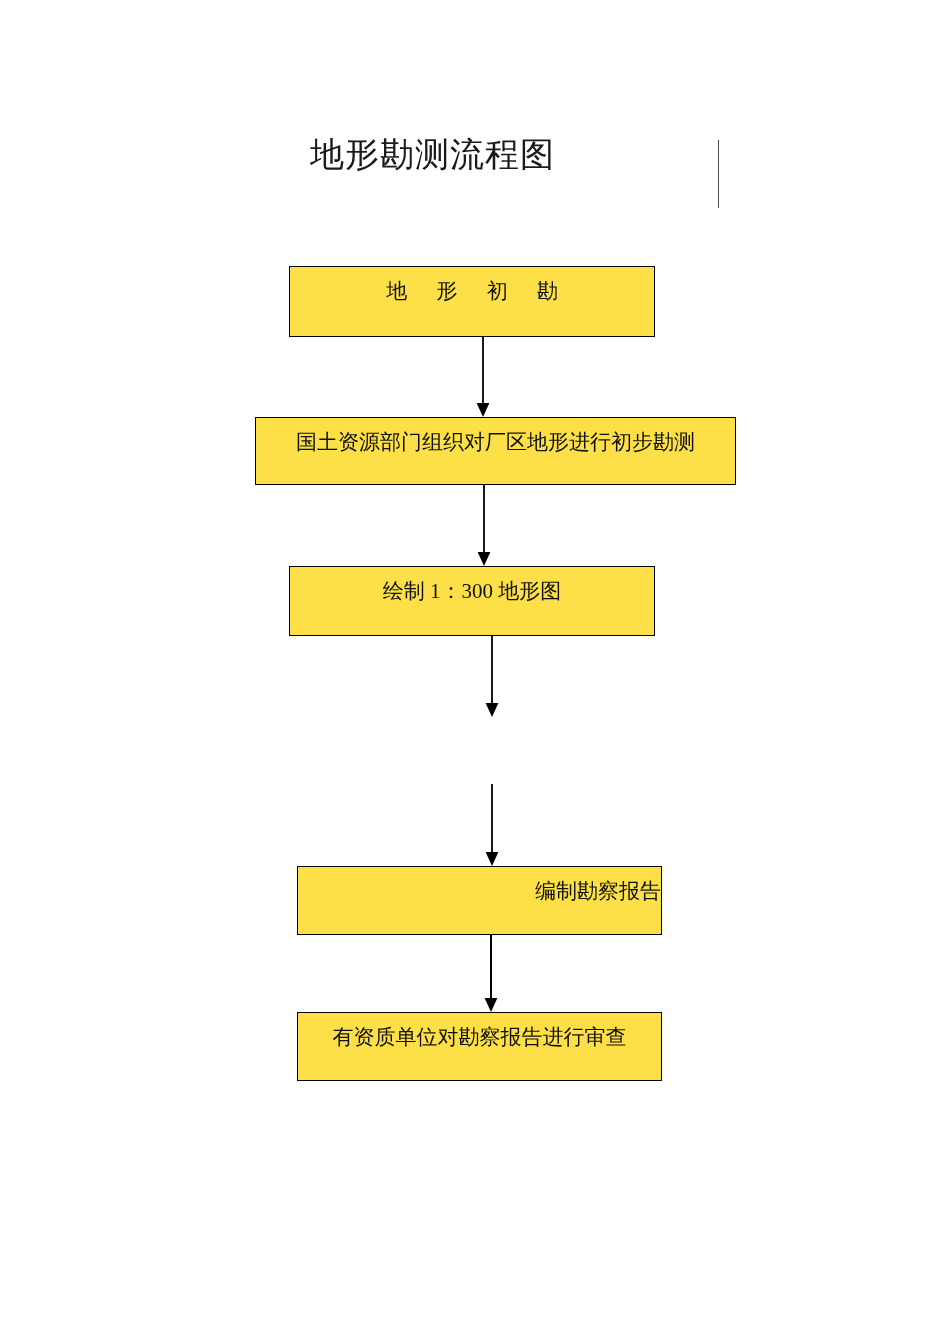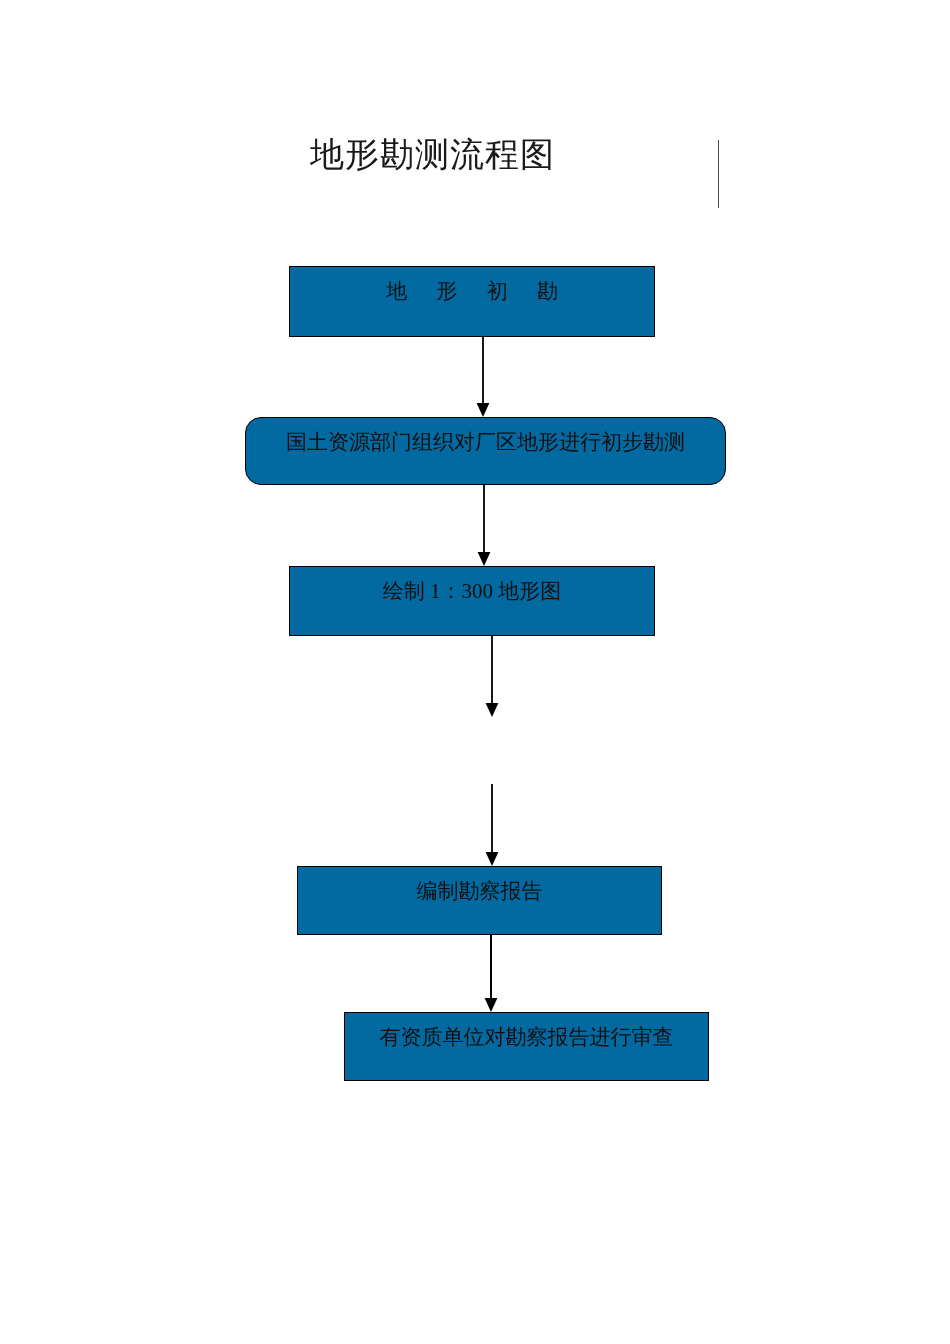--- a/index.html
+++ b/index.html
@@ -40,45 +40,45 @@
     width: 0;
     height: 68px;
     border-left: 1.6px solid #4a4a4a;
   }
 
   
   .node {
     position: absolute;
     box-sizing: border-box;
     border: 1.6px solid #000000;
-    background: #0369a1;
+    background: #fde047;
     display: flex;
     align-items: flex-start;
     justify-content: center;
     overflow: hidden;
   }
   .node .node-text {
     display: block;
     font-size: 21px;
     line-height: 26px;
     white-space: nowrap;
     color: #101010;
     padding-top: 11px;
   }
   .node.spaced .node-text {
     letter-spacing: 12px;
     text-indent: 12px;
   }
 
   .n1 { left: 289px; top: 266px;  width: 366px; height: 71px; }
-  .n2 { left: 245px; top: 417px;  width: 481px; height: 68px; border-radius: 16px; }
+  .n2 { left: 255px; top: 417px;  width: 481px; height: 68px; }
   .n3 { left: 289px; top: 566px;  width: 366px; height: 70px; }
   .n4 { left: 289px; top: 717px;  width: 365px; height: 67px; }
-  .n5 { left: 297px; top: 866px;  width: 365px; height: 69px; }
-  .n6 { left: 297px; top: 1012px; width: 365px; height: 69px; margin-left: 47px; }
+  .n5 { left: 297px; top: 866px;  width: 365px; height: 69px; justify-content: flex-end; }
+  .n6 { left: 297px; top: 1012px; width: 365px; height: 69px; }
 
   
   .connector {
     position: absolute;
     overflow: visible;
   }
   .connector svg { display: block; }
 </style>
 </head>
 <body>

